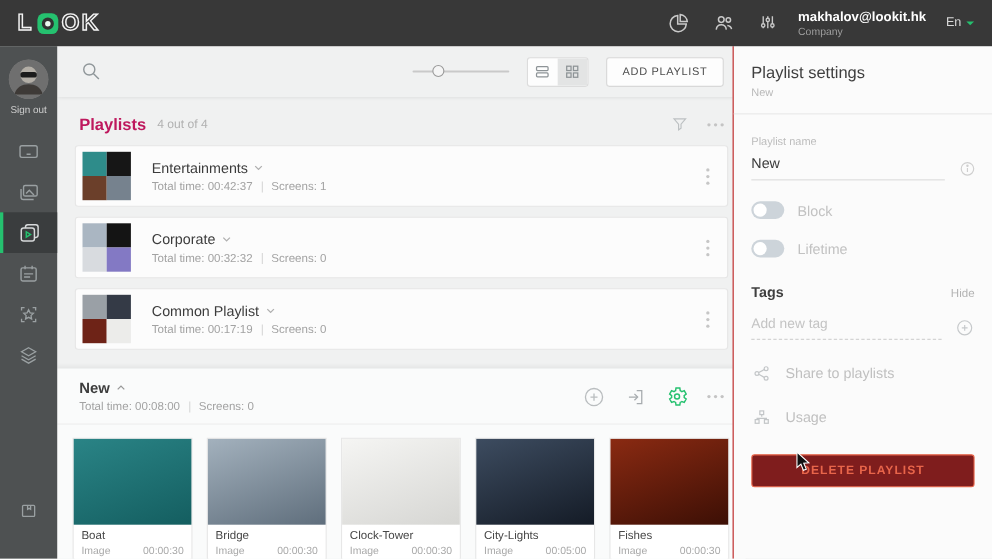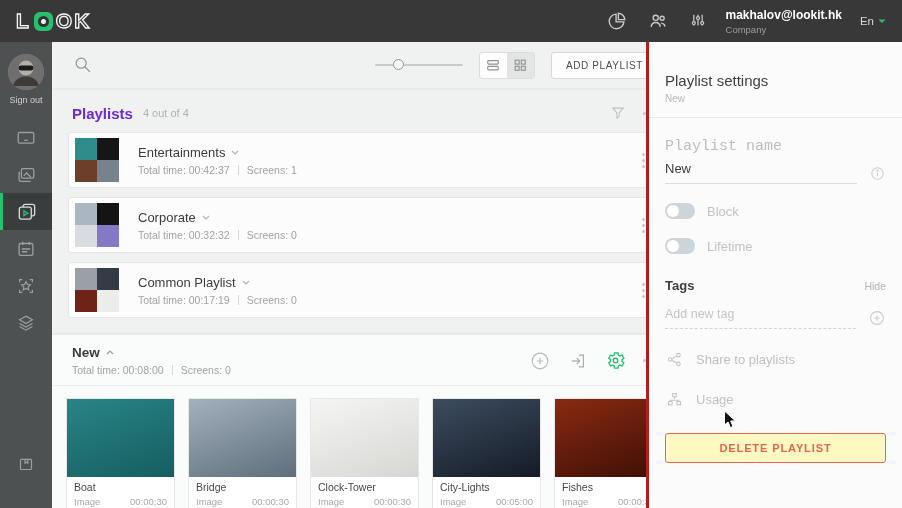--- a/index.html
+++ b/index.html
@@ -43,21 +43,21 @@
   .zoom-slider .track { position:absolute; top:6px; left:0; right:0; height:2px; background:#c9c9c9; border-radius:1px; }
   .zoom-slider .knob { position:absolute; top:1px; left:20%; width:11px; height:11px; border-radius:50%;
     background:#f5f5f5; border:1.5px solid #9a9a9a; }
   .view-toggle { display:flex; border:1px solid #dcdcdc; border-radius:3px; overflow:hidden; background:#fdfdfd; }
   .view-cell { width:27px; height:25px; display:flex; align-items:center; justify-content:center; color:#8d9396; cursor:pointer; }
   .view-cell.active { background:#e3e4e4; }
   .add-playlist { height:27px; padding:0 14px; background:#fdfdfd; border:1px solid #d8d8d8; border-radius:3px;
     font-family:"Liberation Sans",sans-serif; font-size:10px; letter-spacing:.6px; color:#4c4c4c; cursor:pointer; }
 
   .section-head { display:flex; align-items:center; padding:16px 20px 10px; flex:none; }
-  .section-title { font-size:15px; font-weight:700; color:#6d28d9; }
+  .section-title { font-size:15px; font-weight:700; color:#be185d; }
   .section-count { font-size:11px; color:#b1b1b1; margin-left:10px; }
   .head-actions { margin-left:auto; display:flex; align-items:center; gap:16px; color:#bcc0c2; }
   .head-actions > * { cursor:pointer; display:flex; }
   .kebab-h { display:flex; gap:3px; align-items:center; }
   .kebab-h i { width:3px; height:3px; border-radius:50%; background:#c4c4c4; }
 
   .cards { padding:0 16px; flex:none; }
   .card { display:flex; align-items:center; height:56px; background:#fcfcfc; border:1px solid #e6e6e6;
     border-radius:3px; margin-bottom:9px; padding:5px 10px 5px 6px; cursor:pointer; }
   .mosaic { width:44px; height:44px; display:grid; grid-template-columns:1fr 1fr; grid-template-rows:1fr 1fr; flex:none; }
@@ -77,45 +77,45 @@
   .new-actions { margin-left:auto; display:flex; align-items:center; gap:17px; }
   .new-actions > * { cursor:pointer; display:flex; }
   .media-row { display:flex; gap:15px; padding:13px 0 0 15px; }
   .media-card { width:107px; background:#fff; box-shadow:0 0 0 1px #e7e7e7; cursor:pointer; }
   .media-img { height:78px; width:100%; }
   .media-label { padding:4px 7px 5px; }
   .media-name { font-size:10.5px; color:#474747; }
   .media-sub { display:flex; justify-content:space-between; font-size:9.5px; color:#a8a8a8; margin-top:3px; }
 
   
-  .settings { position:absolute; right:0; top:42px; bottom:0; width:256px; background:#fbfbfb;
-    border-left:3px solid #b91c1c; padding:30px 16px; z-index:3; }
+  .settings { position:absolute; right:0; top:42px; bottom:0; width:236px; background:#fbfbfb;
+    border-left:1px solid #b91c1c; padding:16px 16px; z-index:3; }
   .settings h2 { font-size:15px; font-weight:500; color:#3f3f3f; }
   .settings .subtitle { font-size:10px; color:#b8b8b8; margin-top:4px; }
   .panel-divider { border:none; border-top:1px solid #e9e9e9; margin:13px -16px; }
-  .field-label { font-size:15px; color:#bdbdbd; margin-top:20px;font-family:Liberation Mono, monospace; }
+  .field-label { font-size:10px; color:#bdbdbd; margin-top:20px; }
   .name-row { display:flex; align-items:flex-end; margin-top:4px; }
   .name-input { flex:1; border:none; border-bottom:1px solid #dcdcdc; background:transparent;
     font-family:"Liberation Sans",sans-serif; font-size:13px; color:#3a3a3a; padding:2px 0 7px; margin-right:12px; outline:none; }
   .info-btn { color:#cfcfcf; display:flex; cursor:pointer; padding-bottom:2px; }
   .toggle-row { display:flex; align-items:flex-end; margin-top:19px; cursor:pointer; }
   .toggle { width:30px; height:16px; border-radius:8px; background:#cdd4da; position:relative; flex:none; }
   .toggle .knob { position:absolute; left:2px; top:2px; width:12px; height:12px; border-radius:50%; background:#fff; }
   .toggle-label { font-size:13px; color:#c2c2c2; margin-left:12px; }
   .tags-head { display:flex; align-items:baseline; margin-top:24px; }
   .tags-title { font-size:13px; font-weight:700; color:#3f3f3f; }
   .hide-link { margin-left:auto; font-size:10.5px; color:#b3b3b3; cursor:pointer; }
   .addtag-row { display:flex; align-items:flex-end; margin-top:12px; }
   .addtag-input { flex:1; border:none; border-bottom:1px dashed #d4d4d4; background:transparent;
     font-family:"Liberation Sans",sans-serif; font-size:12.5px; color:#3a3a3a; padding:2px 0 7px; margin-right:12px; outline:none; }
   .addtag-input::placeholder { color:#c4c4c4; }
   .plus-btn { color:#c6c9cb; display:flex; cursor:pointer; padding-bottom:2px; }
   .link-row { display:flex; align-items:center; gap:12px; margin-top:21px; color:#c3c6c8; cursor:pointer; }
   .link-row span { font-size:13px; color:#c0c0c0; }
-  .delete-btn { width:100%; height:30px; margin-top:24px; background:#fef9c3; border:1px solid #e8654a;
+  .delete-btn { width:100%; height:30px; margin-top:24px; background:#7f1d1d; border:1px solid #e8654a;
     border-radius:3px; color:#e8654a; font-family:"Liberation Sans",sans-serif; font-size:11px;
     font-weight:700; letter-spacing:.9px; cursor:pointer; }
 
   .cursor { position:absolute; left:723px; top:410px; z-index:50; pointer-events:none; }
 </style>
 </head>
 <body>
 
 <header class="topbar">
   <div class="logo">

